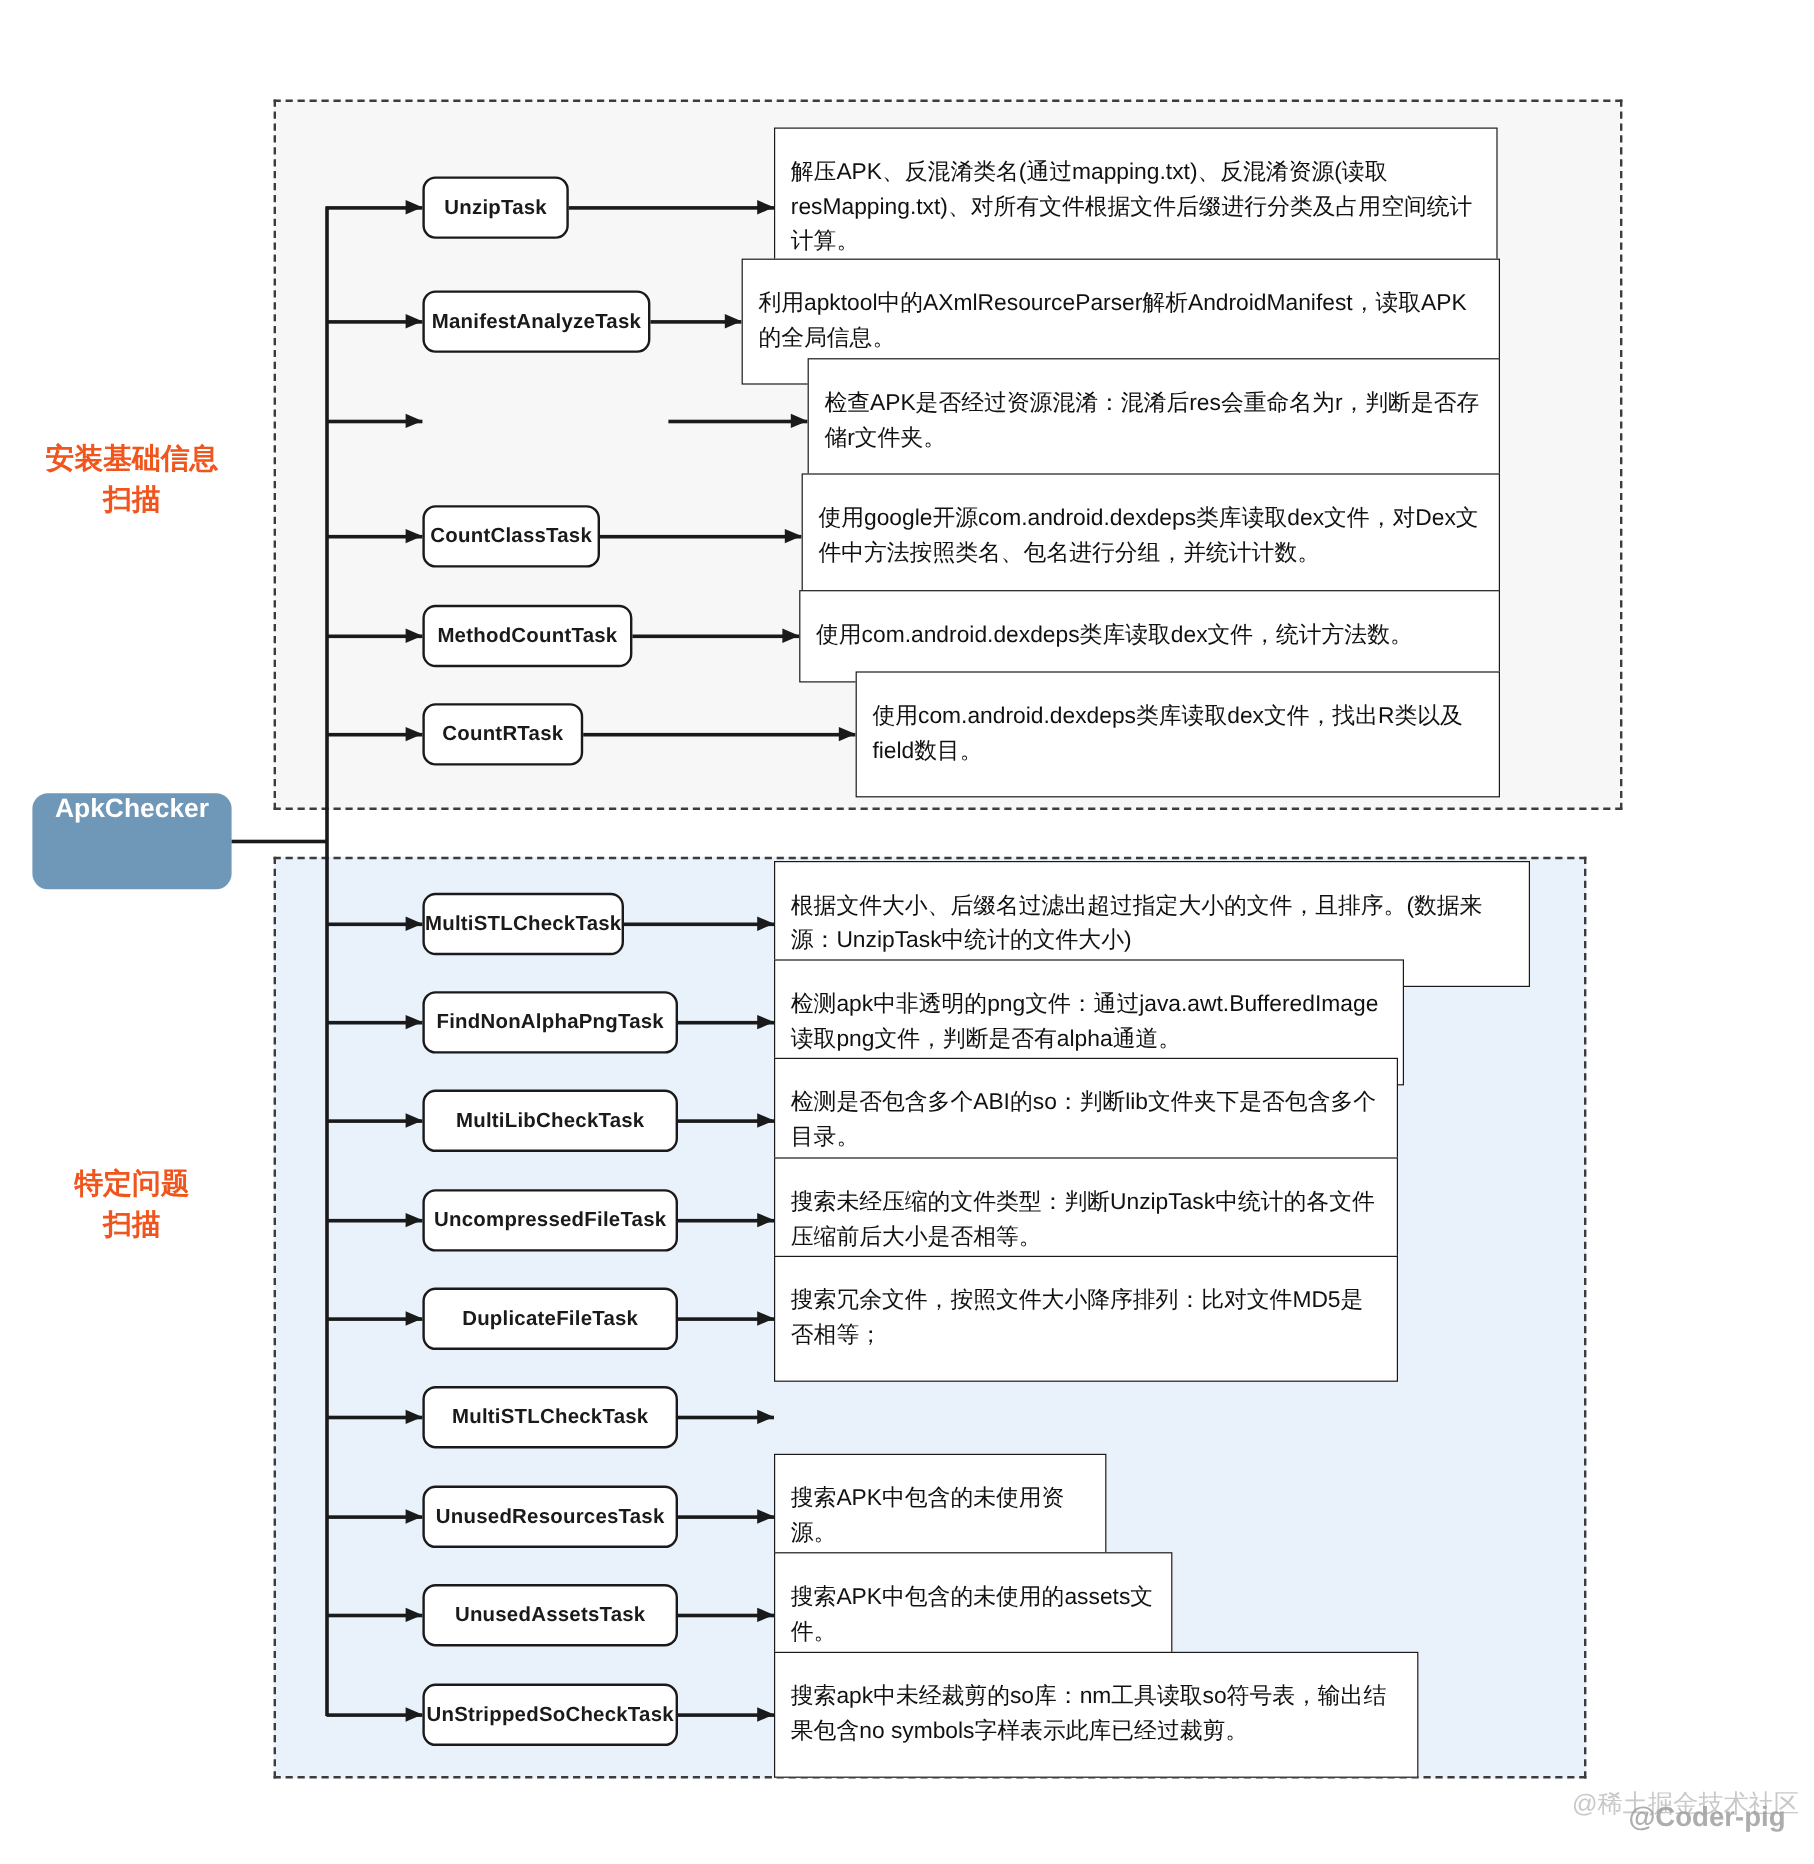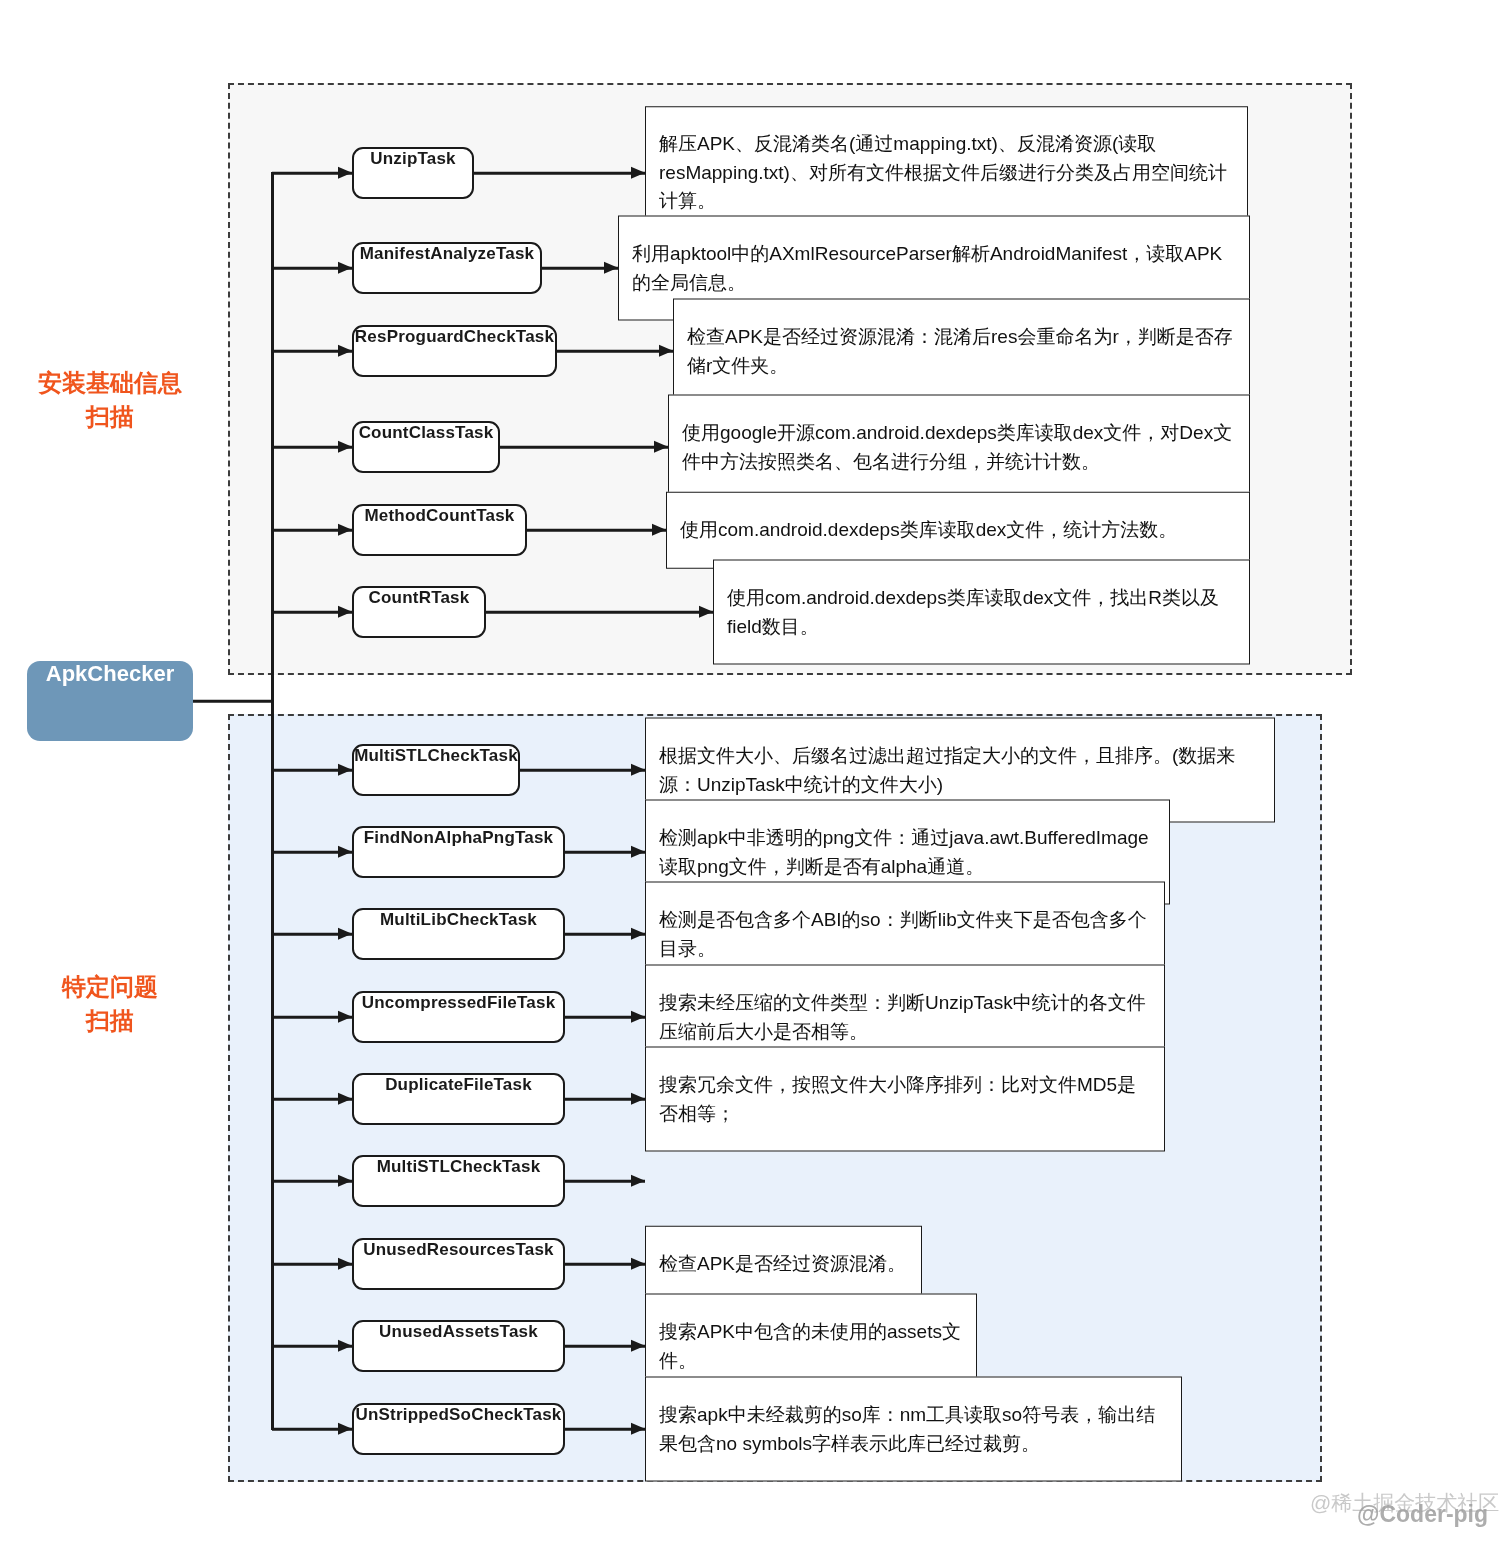--- a/index.html
+++ b/index.html
@@ -18,21 +18,21 @@
   .root{position:absolute;left:27px;top:661px;width:166px;height:80px;background:#6e97b8;
     color:#ffffff;font-weight:bold;font-size:22px;border-radius:13px;
     display:flex;justify-content:center;}
   .vline{position:absolute;width:2.5px;background:#1a1a1a;}
   .hline{position:absolute;height:2.5px;background:#1a1a1a;transform:translateY(-50%);}
   .hline.arrow::after{content:"";position:absolute;right:0;top:50%;transform:translateY(-50%);
     width:0;height:0;border-left:14px solid #1a1a1a;border-top:6.5px solid transparent;
     border-bottom:6.5px solid transparent;}
   .task{position:absolute;transform:translateY(-50%);background:#ffffff;
     border:2.5px solid #1a1a1a;border-radius:11px;height:52px;
-    display:flex;align-items:flex-start;justify-content:center;
+    display:flex;align-items:center;justify-content:center;
     font-weight:bold;font-size:17px;letter-spacing:0.2px;}
   .desc{position:absolute;transform:translateY(-50%);background:#ffffff;
     border:1.5px solid #1a1a1a;font-size:19px;line-height:1.5;padding:23px 13px;color:#111;}
   .wm{position:absolute;pointer-events:none;white-space:nowrap;}
   .wm-community{left:1310px;top:1489px;color:#c9c9c9;font-size:21px;}
   .wm-author{left:1357px;top:1501px;color:#9f9f9f;font-size:23px;font-weight:bold;opacity:0.85;}
 </style>
 </head>
 <body>
 
@@ -66,23 +66,20 @@
   <div class="desc" style="left:645px;top:173px;width:603px">解压APK、反混淆类名(通过mapping.txt)、反混淆资源(读取resMapping.txt)、对所有文件根据文件后缀进行分类及占用空间统计计算。</div>
 
   <div class="hline arrow" style="left:272px;top:268px;width:80px"></div>
   <div class="task" style="left:352px;top:268px;width:190px">
     <span>ManifestAnalyzeTask</span>
     </div>
   <div class="hline arrow" style="left:542px;top:268px;width:76px"></div>
   <div class="desc" style="left:618px;top:268px;width:632px">利用apktool中的AXmlResourceParser解析AndroidManifest，读取APK的全局信息。</div>
 
   <div class="hline arrow" style="left:272px;top:351px;width:80px"></div>
-  <div class="task" style="left:352px;top:351px;width:205px">
-    <span>ResProguardCheckTask</span>
-    </div>
   <div class="hline arrow" style="left:557px;top:351px;width:116px"></div>
   <div class="desc" style="left:673px;top:351px;width:577px">检查APK是否经过资源混淆：混淆后res会重命名为r，判断是否存储r文件夹。</div>
 
   <div class="hline arrow" style="left:272px;top:447px;width:80px"></div>
   <div class="task" style="left:352px;top:447px;width:148px">
     <span>CountClassTask</span>
     </div>
   <div class="hline arrow" style="left:500px;top:447px;width:168px"></div>
   <div class="desc" style="left:668px;top:447px;width:582px">使用google开源com.android.dexdeps类库读取dex文件，对Dex文件中方法按照类名、包名进行分组，并统计计数。</div>
 
@@ -139,21 +136,21 @@
   <div class="task" style="left:352px;top:1181px;width:213px">
     <span>MultiSTLCheckTask</span>
     </div>
   <div class="hline arrow" style="left:565px;top:1181px;width:80px"></div>
 
   <div class="hline arrow" style="left:272px;top:1264px;width:80px"></div>
   <div class="task" style="left:352px;top:1264px;width:213px">
     <span>UnusedResourcesTask</span>
     </div>
   <div class="hline arrow" style="left:565px;top:1264px;width:80px"></div>
-  <div class="desc" style="left:645px;top:1264px;width:277px">检查APK是否经过资源混淆。</div>
+  <div class="desc" style="left:645px;top:1264px;width:277px">搜索APK中包含的未使用资源。</div>
 
   <div class="hline arrow" style="left:272px;top:1346px;width:80px"></div>
   <div class="task" style="left:352px;top:1346px;width:213px">
     <span>UnusedAssetsTask</span>
     </div>
   <div class="hline arrow" style="left:565px;top:1346px;width:80px"></div>
   <div class="desc" style="left:645px;top:1346px;width:332px">搜索APK中包含的未使用的assets文件。</div>
 
   <div class="hline arrow" style="left:272px;top:1429px;width:80px"></div>
   <div class="task" style="left:352px;top:1429px;width:213px">

